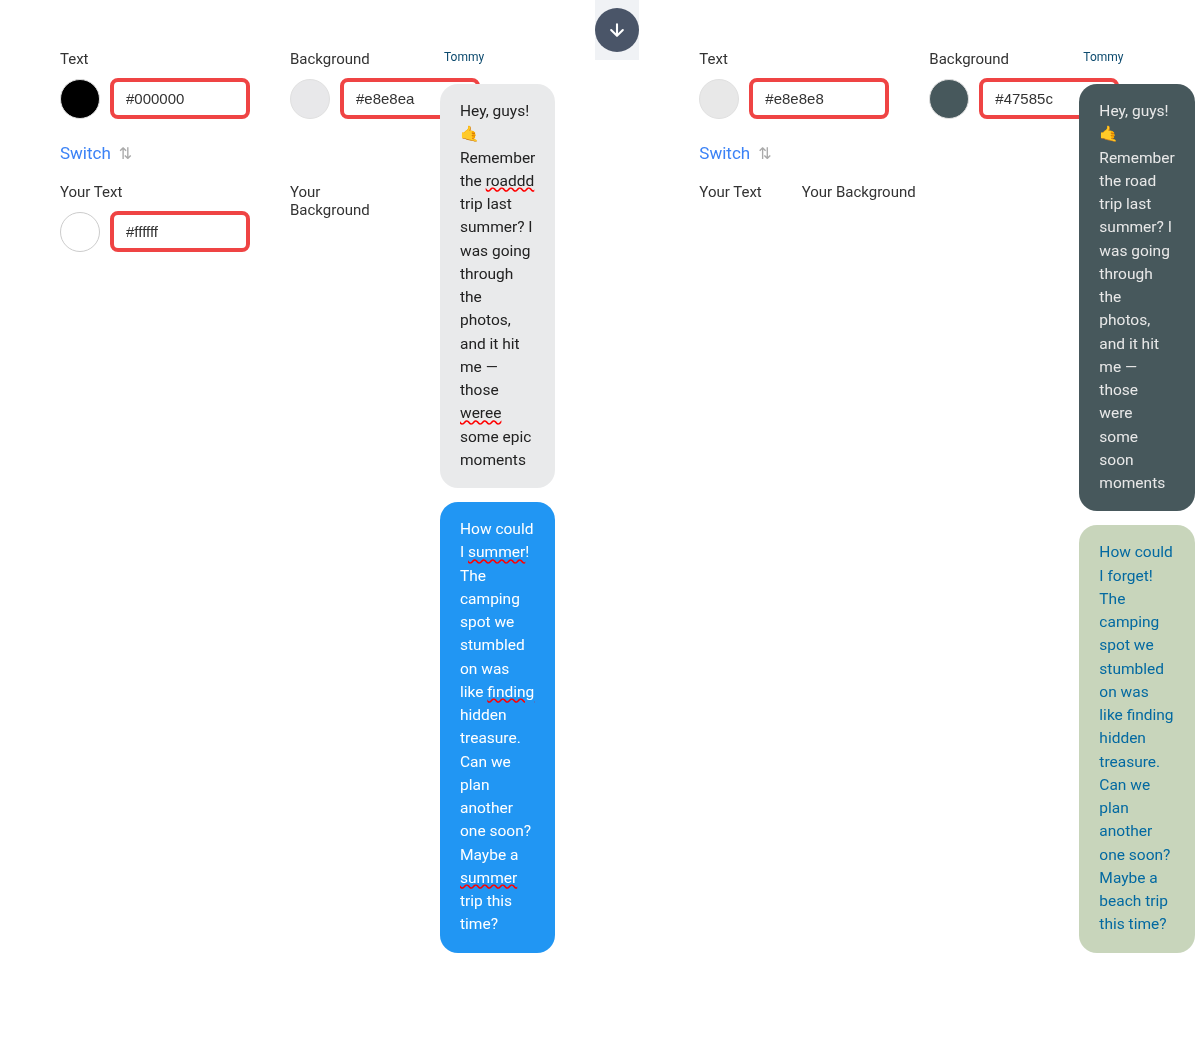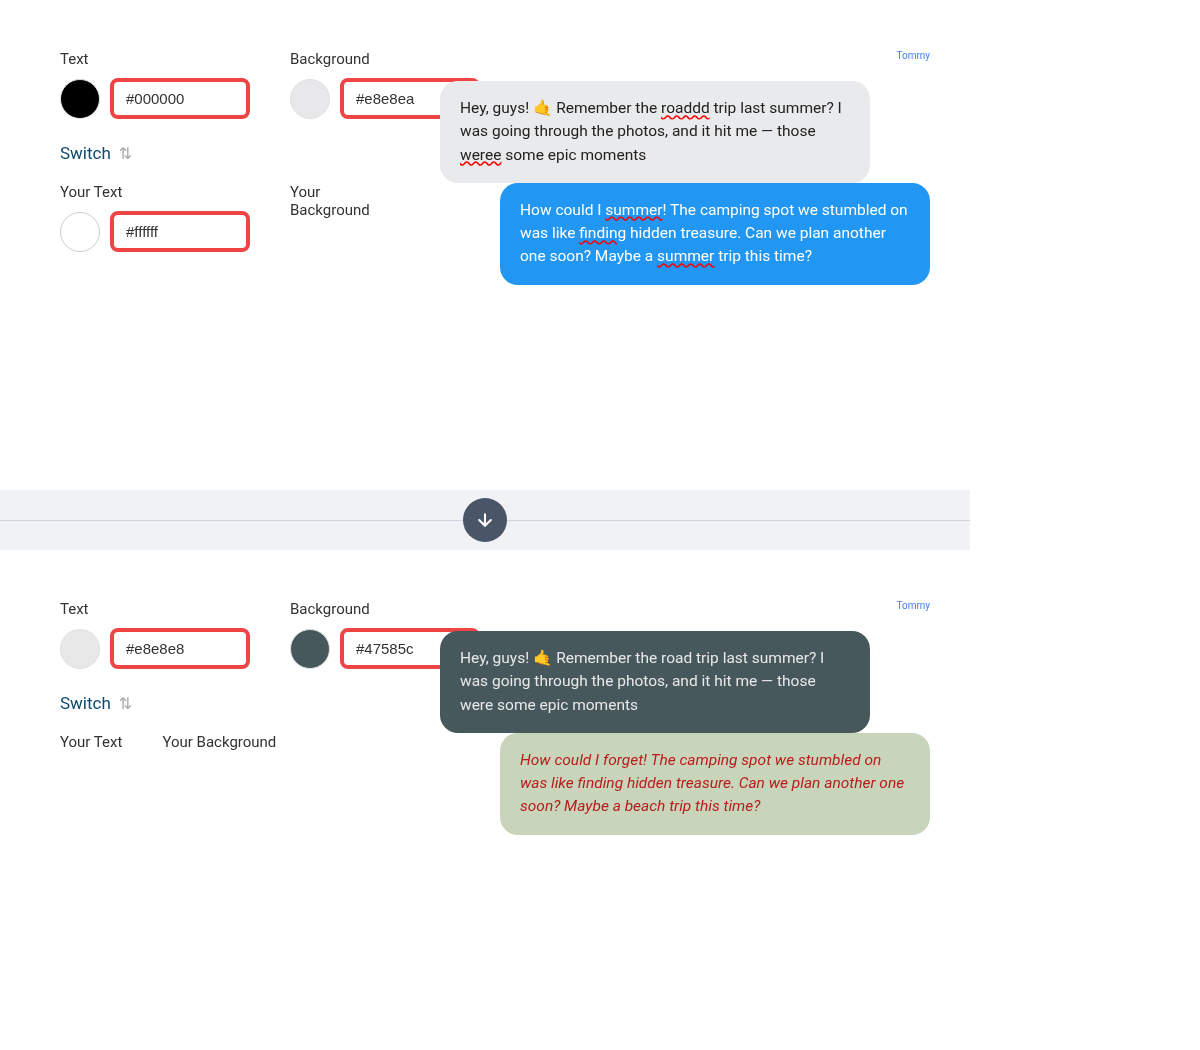--- a/index.html
+++ b/index.html
@@ -6,21 +6,21 @@
     body {
       font-family: -apple-system, BlinkMacSystemFont, 'Segoe UI', Roboto, sans-serif;
       background: #ffffff;
       width: 1200px;
       min-height: 1050px;
       overflow-x: hidden;
     }
 
     .main-container {
       display: flex;
-      flex-direction: column;
+      flex-direction: row;
       width: 970px;
     }
 
     
     .top-section {
       display: flex;
       flex-direction: row;
       padding: 40px 40px 40px 60px;
       gap: 60px;
       background: #ffffff;
@@ -128,38 +128,37 @@
       display: flex;
       align-items: center;
       gap: 8px;
       margin: 8px 0 20px 0;
       color: #888;
       font-size: 16px;
     }
 
     .switch-text {
       font-size: 17px;
-      color: #0c4a6e;
+      color: #3b82f6;
     }
 
     
     .chat-panel {
       flex: 1;
       display: flex;
       flex-direction: column;
       gap: 16px;
       padding-top: 10px;
     }
 
     .chat-sender-name {
-      font-size: 10px;
-      color: #3b82f6;
+      font-size: 12px;
+      color: #0c4a6e;
       margin-bottom: 4px;
       padding-left: 4px;
-      text-align: right;
     }
 
     .chat-bubble {
       border-radius: 18px;
       padding: 16px 20px;
       font-size: 15.5px;
       line-height: 1.5;
       max-width: 430px;
     }
 
@@ -177,35 +176,35 @@
     }
 
     .bubble-received-dark {
       background: #47585c;
       color: #e8e8e8;
       align-self: flex-start;
     }
 
     .bubble-sent-light-green {
       background: #c8d5bb;
-      color: #b91c1c;
+      color: #0369a1;
       align-self: flex-end;
       margin-left: auto;
-      font-style: italic;
     }
 
     .squiggle {
       text-decoration: underline;
       text-decoration-style: wavy;
       text-decoration-color: red;
     }
 
     .chat-messages {
       display: flex;
       flex-direction: column;
+      gap: 14px;
     }
   </style>
 </head>
 <body>
 
 <div class="main-container">
 
   <div class="top-section">
 
     <div class="color-panel">
@@ -312,21 +311,21 @@
           <span class="color-label">Your Background</span>
         </div>
       </div>
 
     </div>
 
     <div class="chat-panel">
       <div class="chat-sender-name">Tommy</div>
       <div class="chat-messages">
         <div class="chat-bubble bubble-received-dark">
-          Hey, guys! 🤙 Remember the road trip last summer? I was going through the photos, and it hit me — those were some epic moments
+          Hey, guys! 🤙 Remember the road trip last summer? I was going through the photos, and it hit me — those were some soon moments
         </div>
         <div class="chat-bubble bubble-sent-light-green">
           How could I forget! The camping spot we stumbled on was like finding hidden treasure. Can we plan another one soon? Maybe a beach trip this time?
         </div>
       </div>
     </div>
 
   </div>
 
 </div>

